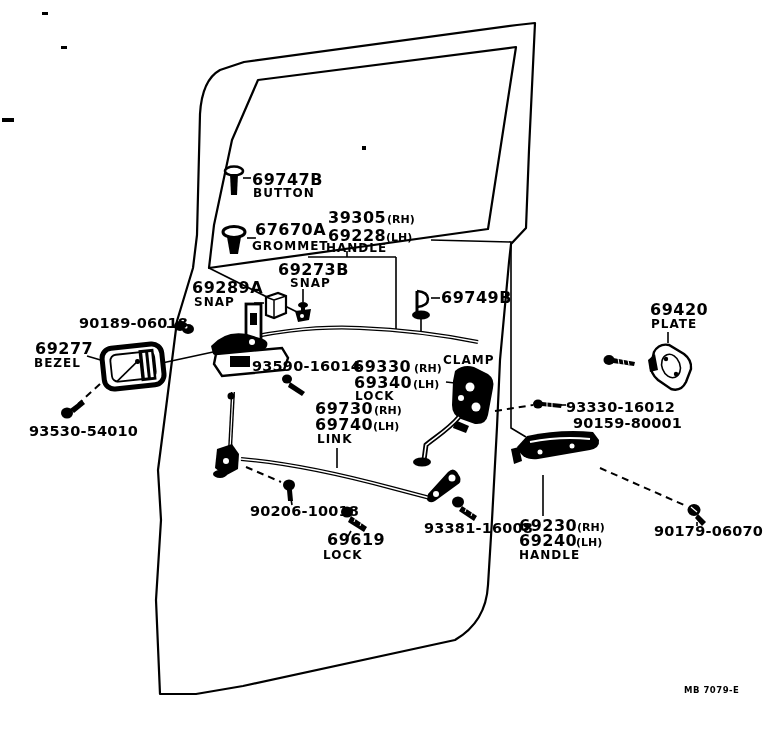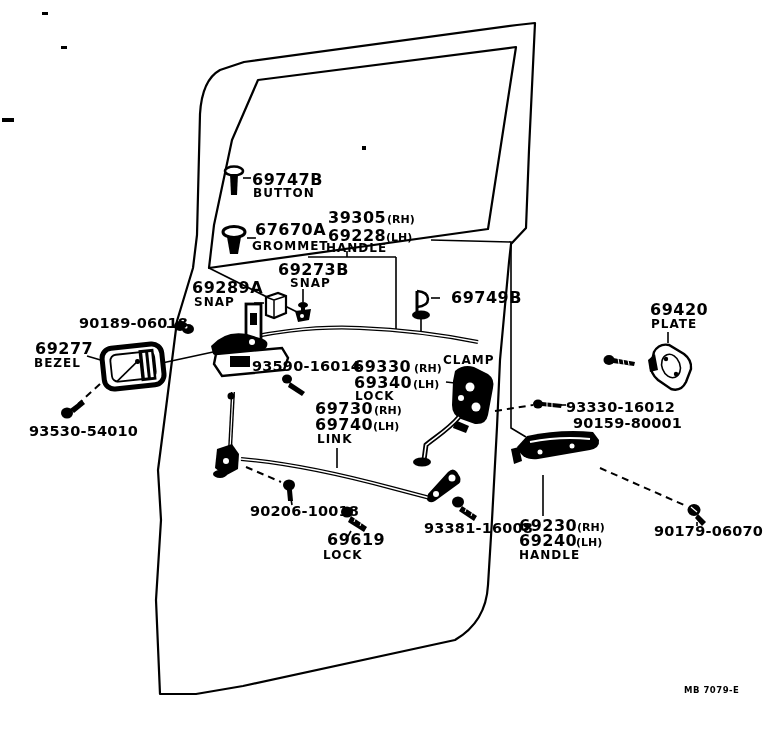--- a/index.html
+++ b/index.html
@@ -218,21 +218,21 @@
       <div class="label name" style="left: 326px; top: 242px;">HANDLE</div>
       <div class="label pn" style="left: 278px; top: 262px;">69273B</div>
       <div class="label name" style="left: 290px; top: 277px;">SNAP</div>
       <div class="label pn" style="left: 192px; top: 280px;">69289A</div>
       <div class="label name" style="left: 194px; top: 296px;">SNAP</div>
       <div class="label code" style="left: 79px; top: 316px;">90189-06018</div>
       <div class="label pn" style="left: 35px; top: 341px;">69277</div>
       <div class="label name" style="left: 34px; top: 357px;">BEZEL</div>
       <div class="label code" style="left: 29px; top: 424px;">93530-54010</div>
       <div class="label code" style="left: 252px; top: 359px;">93590-16014</div>
-      <div class="label pn" style="left: 451px; top: 290px;">69749B</div>
+      <div class="label pn" style="left: 441px; top: 290px;">69749B</div>
       <div class="label name" style="left: 443px; top: 306px; margin-top: 48px;">CLAMP</div>
       <div class="label pn" style="left: 650px; top: 302px;">69420</div>
       <div class="label name" style="left: 651px; top: 318px;">PLATE</div>
       <div class="label code" style="left: 573px; top: 372px; margin-top: 44px;">90159-80001</div>
       <div class="label pn" style="left: 353px; top: 359px;">69330</div>
       <div class="label side" style="left: 414px; top: 363px;">(RH)</div>
       <div class="label pn" style="left: 354px; top: 375px;">69340</div>
       <div class="label side" style="left: 413px; top: 379px;">(LH)</div>
       <div class="label name" style="left: 355px; top: 390px;">LOCK</div>
       <div class="label pn" style="left: 315px; top: 401px;">69730</div>

